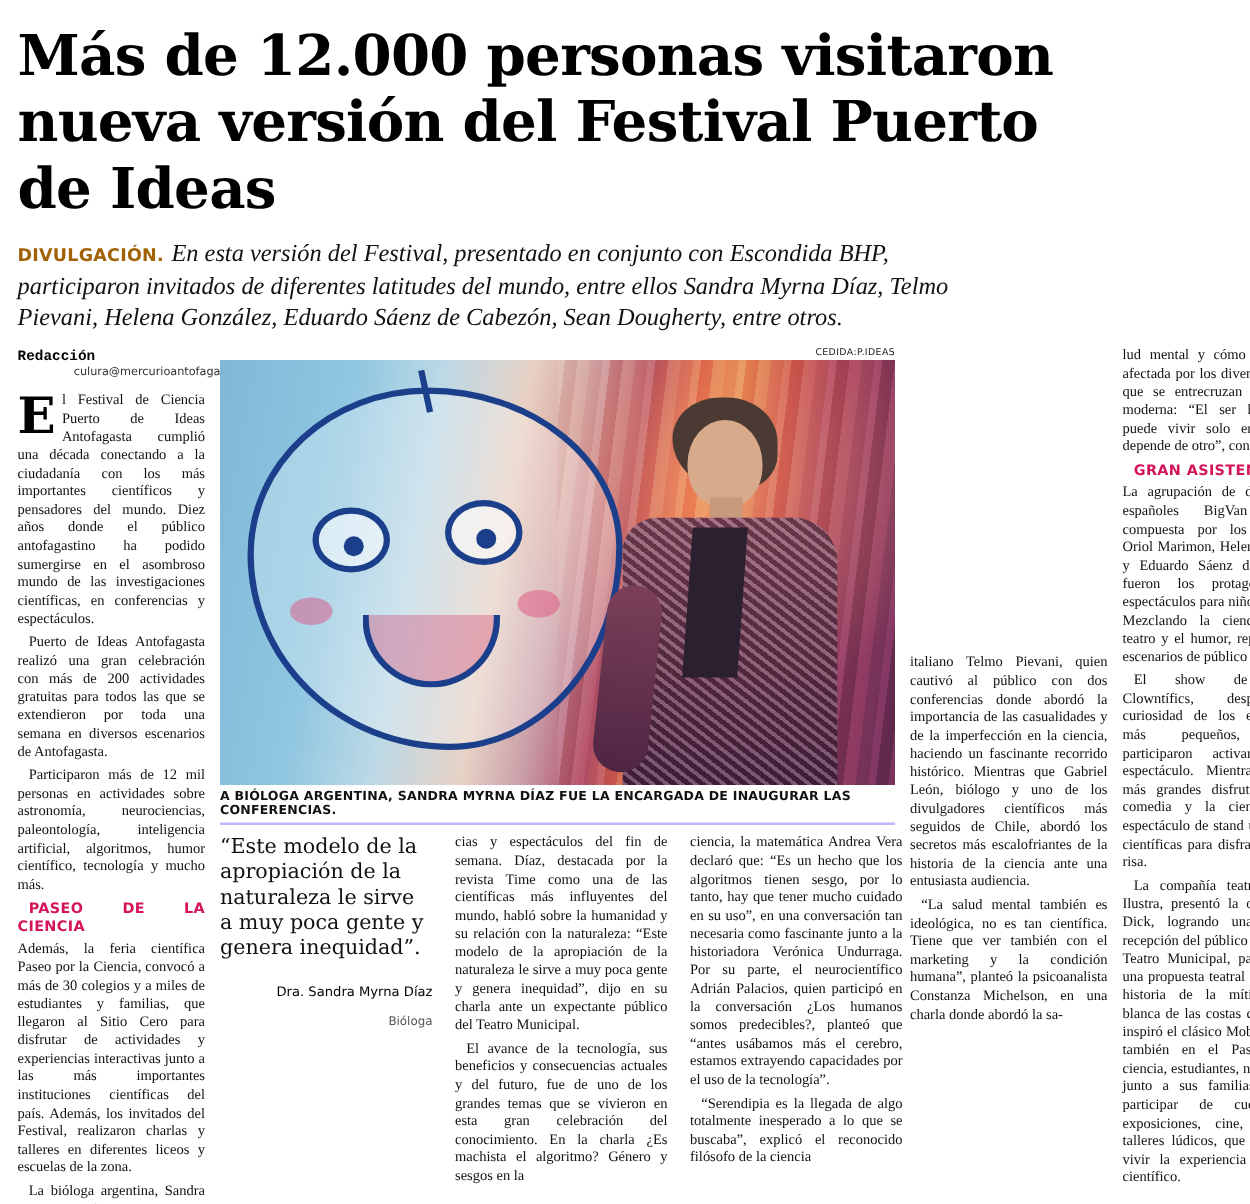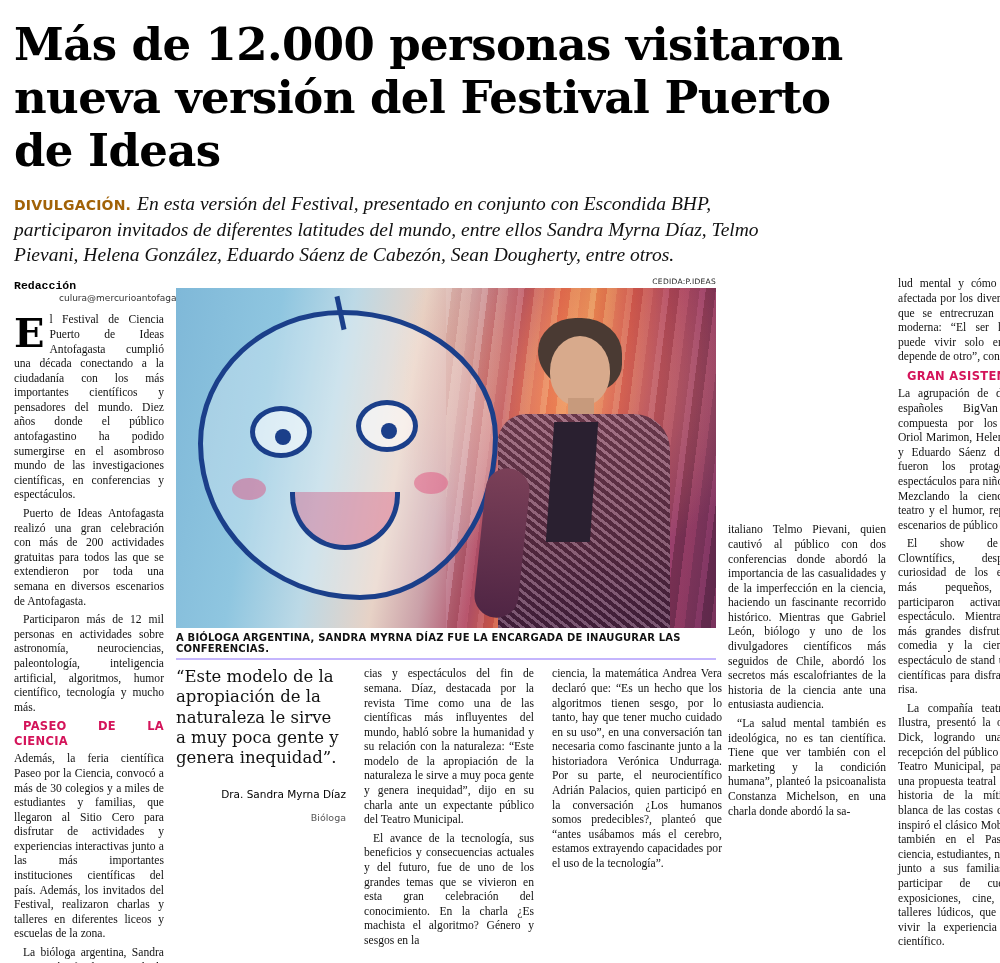--- a/index.html
+++ b/index.html
@@ -343,20 +343,21 @@
           <p class="pullquote">“Este modelo de la apropiación de la naturaleza le sirve a muy poca gente y genera inequidad”.</p>
           <div class="pq-author">Dra. Sandra Myrna Díaz</div>
           <div class="pq-role">Bióloga</div>
         </div>
         <div class="c3 body-col">
           <p class="first">cias y espectáculos del fin de semana. Díaz, destacada por la revista Time como una de las científicas más influyentes del mundo, habló sobre la humanidad y su relación con la naturaleza: “Este modelo de la apropiación de la naturaleza le sirve a muy poca gente y genera inequidad”, dijo en su charla ante un expectante público del Teatro Municipal.</p>
           <p>El avance de la tecnología, sus beneficios y consecuencias actuales y del futuro, fue de uno de los grandes temas que se vivieron en esta gran celebración del conocimiento. En la charla ¿Es machista el algoritmo? Género y sesgos en la</p>
         </div>
         <div class="c3 body-col">
           <p class="first">ciencia, la matemática Andrea Vera declaró que: “Es un hecho que los algoritmos tienen sesgo, por lo tanto, hay que tener mucho cuidado en su uso”, en una conversación tan necesaria como fascinante junto a la historiadora Verónica Undurraga. Por su parte, el neurocientífico Adrián Palacios, quien participó en la conversación ¿Los humanos somos predecibles?, planteó que “antes usábamos más el cerebro, estamos extrayendo capacidades por el uso de la tecnología”.</p>
+          <p>“Serendipia es la llegada de algo totalmente inesperado a lo que se buscaba”, explicó el reconocido filósofo de la ciencia</p>
         </div>
       </div>
     </div>
 
     <div class="col-right">
       <div class="body-col" style="margin-top:246px;">
         <p class="first">italiano Telmo Pievani, quien cautivó al público con dos conferencias donde abordó la importancia de las casualidades y de la imperfección en la ciencia, haciendo un fascinante recorrido histórico. Mientras que Gabriel León, biólogo y uno de los divulgadores científicos más seguidos de Chile, abordó los secretos más escalofriantes de la historia de la ciencia ante una entusiasta audiencia.</p>
         <p>“La salud mental también es ideológica, no es tan científica. Tiene que ver también con el marketing y la condición humana”, planteó la psicoanalista Constanza Michelson, en una charla donde abordó la sa-</p>
       </div>
     </div>

